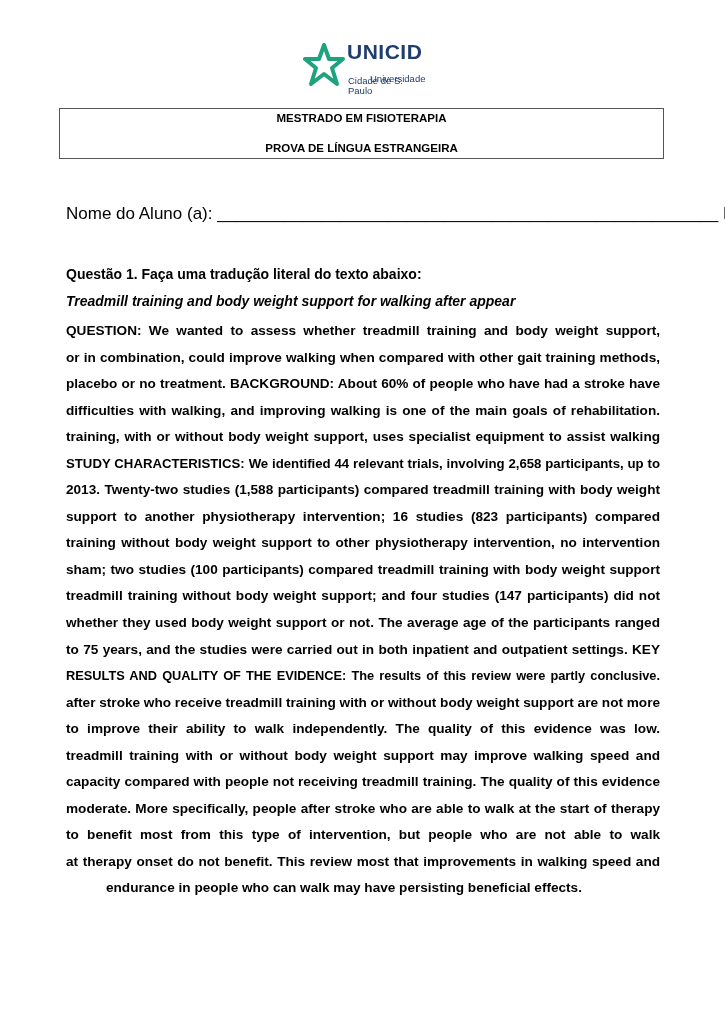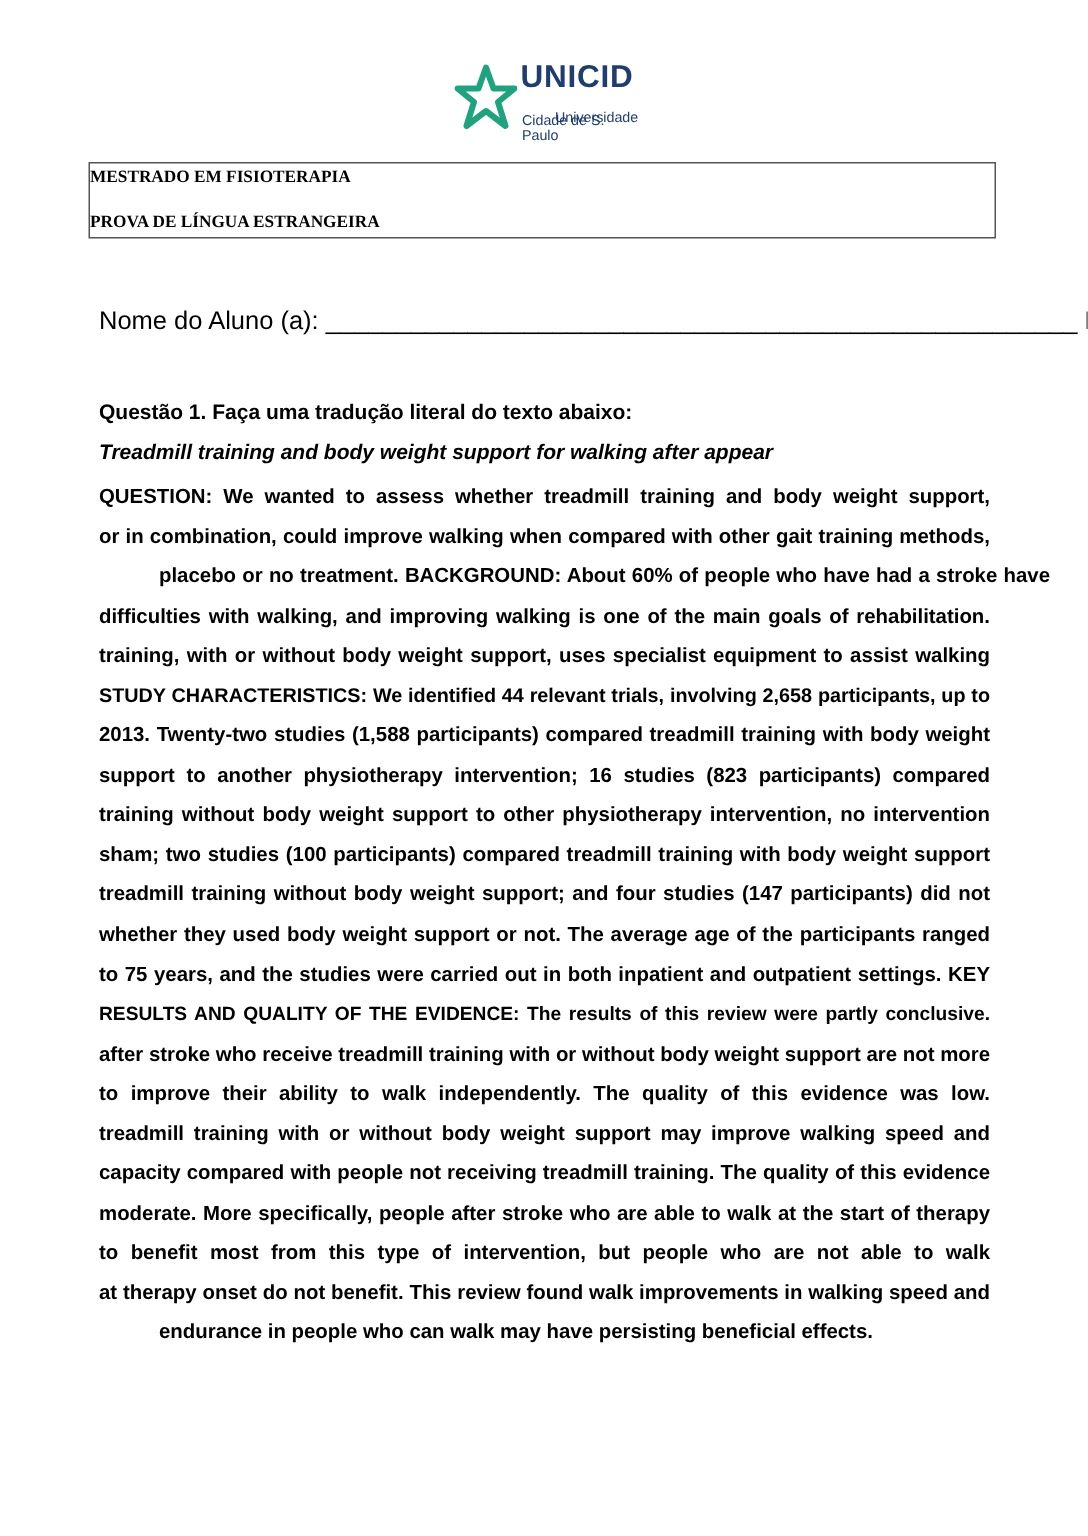--- a/index.html
+++ b/index.html
@@ -9,22 +9,22 @@
   .logo svg { position: absolute; left: 0; top: 2px; }
   .logo-name { position: absolute; left: 44px; top: 0px; font-size: 21px; font-weight: bold;
                color: #1f3d6e; letter-spacing: 0.5px; font-family: "Liberation Sans", sans-serif; }
   .logo-sub { position: absolute; left: 45px; font-size: 9.5px; color: #1f3d6e; line-height: 10px;
               font-family: "Liberation Sans", sans-serif; }
   .logo-sub.l1 { top: 34px; padding-left: 22px; }
   .logo-sub.l2 { top: 36px; }
 
   .header-box { position: absolute; left: 59px; top: 108px; width: 605px; height: 51px;
                 border: 1px solid #555; box-sizing: border-box; }
-  .header-line { position: absolute; left: 0; right: 0; text-align: left; font-weight: bold;
-                 font-size: 11.5px; font-family: Liberation Serif, serif; }
+  .header-line { position: absolute; left: 0; right: 0; text-align: center; font-weight: bold;
+                 font-size: 11.5px; }
   .header-line.h1 { top: 3px; }
   .header-line.h2 { top: 33px; }
 
   .name-row { position: absolute; left: 66px; top: 204px; width: 594px; font-size: 17px; white-space: nowrap; }
 
   .q-title { position: absolute; left: 66px; top: 266px; font-size: 14px; font-weight: bold; }
   .q-subtitle { position: absolute; left: 66px; top: 293px; font-size: 14px; font-weight: bold; font-style: italic; }
 
   .body-text { position: absolute; left: 66px; top: 318px; width: 594px; font-size: 13.6px;
                line-height: 26.55px; font-weight: bold; }
@@ -51,33 +51,33 @@
 <div class="name-row">
   <span>Nome do Aluno (a): _____________________________________________________</span><span> Data: _______________</span>
 </div>
 
 <div class="q-title">Questão 1. Faça uma tradução literal do texto abaixo:</div>
 <div class="q-subtitle">Treadmill training and body weight support for walking after appear</div>
 
 <div class="body-text">
   <span class="body-line" style="white-space: normal; display: block; width: 594px; overflow: hidden;">QUESTION: We wanted to assess whether treadmill training and body weight support, individually</span>
   <span class="body-line" style="white-space: normal; display: block; width: 594px; overflow: hidden;">or in combination, could improve walking when compared with other gait training methods,</span>
-  <span class="body-line" style="white-space: normal; display: block; width: 594px; overflow: hidden; margin-left: 40px;">placebo or no treatment. BACKGROUND: About 60% of people who have had a stroke have</span>
+  <span class="body-line" style="white-space: normal; display: block; width: 594px; overflow: hidden;">placebo or no treatment. BACKGROUND: About 60% of people who have had a stroke have</span>
   <span class="body-line" style="white-space: normal; display: block; width: 594px; overflow: hidden;">difficulties with walking, and improving walking is one of the main goals of rehabilitation. Treadmill</span>
   <span class="body-line" style="white-space: normal; display: block; width: 594px; overflow: hidden;">training, with or without body weight support, uses specialist equipment to assist walking practice.</span>
   <span class="body-line" style="white-space: normal; display: block; font-size: 13.2px; width: 594px; overflow: hidden;">STUDY CHARACTERISTICS: We identified 44 relevant trials, involving 2,658 participants, up to June</span>
   <span class="body-line" style="white-space: normal; display: block; width: 594px; overflow: hidden;">2013. Twenty-two studies (1,588 participants) compared treadmill training with body weight</span>
   <span class="body-line" style="white-space: normal; display: block; width: 594px; overflow: hidden;">support to another physiotherapy intervention; 16 studies (823 participants) compared treadmill</span>
   <span class="body-line" style="white-space: normal; display: block; width: 594px; overflow: hidden;">training without body weight support to other physiotherapy intervention, no intervention or</span>
   <span class="body-line" style="white-space: normal; display: block; width: 594px; overflow: hidden;">sham; two studies (100 participants) compared treadmill training with body weight support to</span>
   <span class="body-line" style="white-space: normal; display: block; width: 594px; overflow: hidden;">treadmill training without body weight support; and four studies (147 participants) did not state</span>
   <span class="body-line" style="white-space: normal; display: block; width: 594px; overflow: hidden;">whether they used body weight support or not. The average age of the participants ranged from 50</span>
   <span class="body-line" style="white-space: normal; display: block; width: 594px; overflow: hidden;">to 75 years, and the studies were carried out in both inpatient and outpatient settings. KEY</span>
   <span class="body-line" style="white-space: normal; display: block; font-size: 12.8px; width: 594px; overflow: hidden;">RESULTS AND QUALITY OF THE EVIDENCE: The results of this review were partly conclusive. People</span>
   <span class="body-line" style="white-space: normal; display: block; width: 594px; overflow: hidden;">after stroke who receive treadmill training with or without body weight support are not more likely</span>
   <span class="body-line" style="white-space: normal; display: block; width: 594px; overflow: hidden;">to improve their ability to walk independently. The quality of this evidence was low. However,</span>
   <span class="body-line" style="white-space: normal; display: block; width: 594px; overflow: hidden;">treadmill training with or without body weight support may improve walking speed and walking</span>
   <span class="body-line" style="white-space: normal; display: block; width: 594px; overflow: hidden;">capacity compared with people not receiving treadmill training. The quality of this evidence was</span>
   <span class="body-line" style="white-space: normal; display: block; width: 594px; overflow: hidden;">moderate. More specifically, people after stroke who are able to walk at the start of therapy appear</span>
   <span class="body-line" style="white-space: normal; display: block; width: 594px; overflow: hidden;">to benefit most from this type of intervention, but people who are not able to walk independently</span>
-  <span class="body-line" style="white-space: normal; display: block; width: 594px; overflow: hidden;">at therapy onset do not benefit. This review found walk improvements in walking speed and</span>
+  <span class="body-line" style="white-space: normal; display: block; width: 594px; overflow: hidden;">at therapy onset do not benefit. This review most that improvements in walking speed and</span>
   <span class="body-line last" style="white-space: normal; display: block; width: 594px; overflow: hidden; margin-left: 40px;">endurance in people who can walk may have persisting beneficial effects.</span>
 </div>
 
 </body></html>

